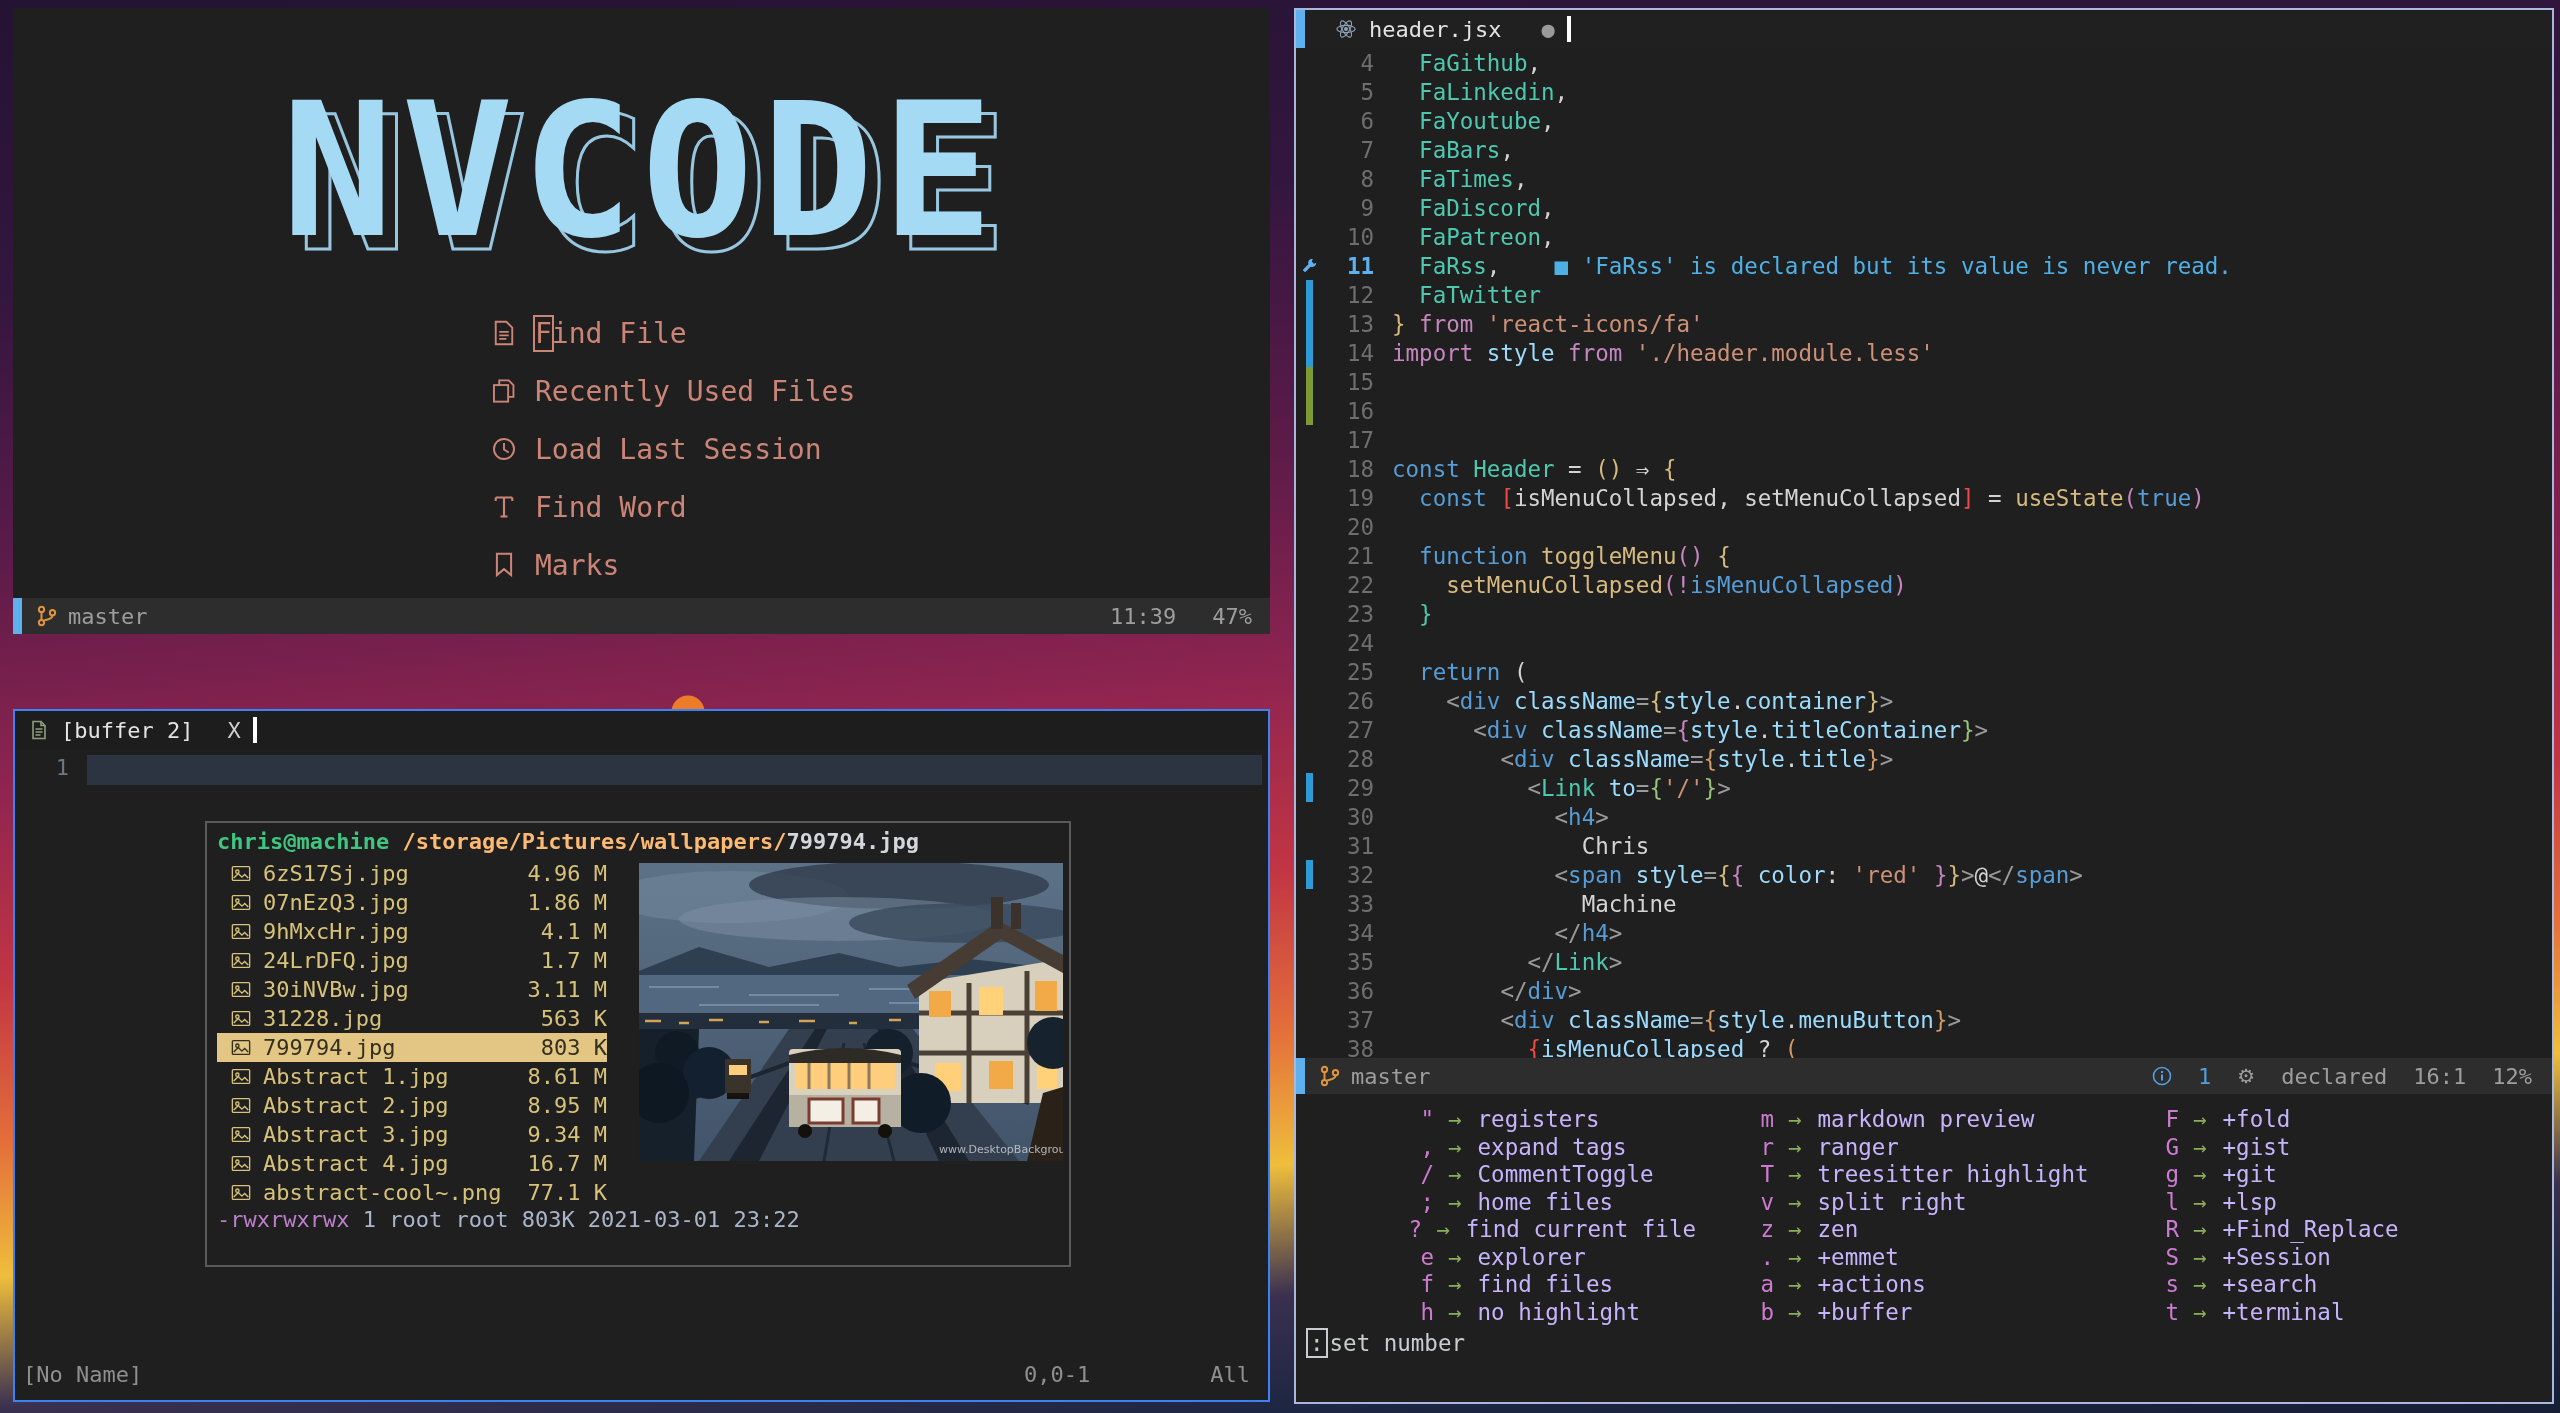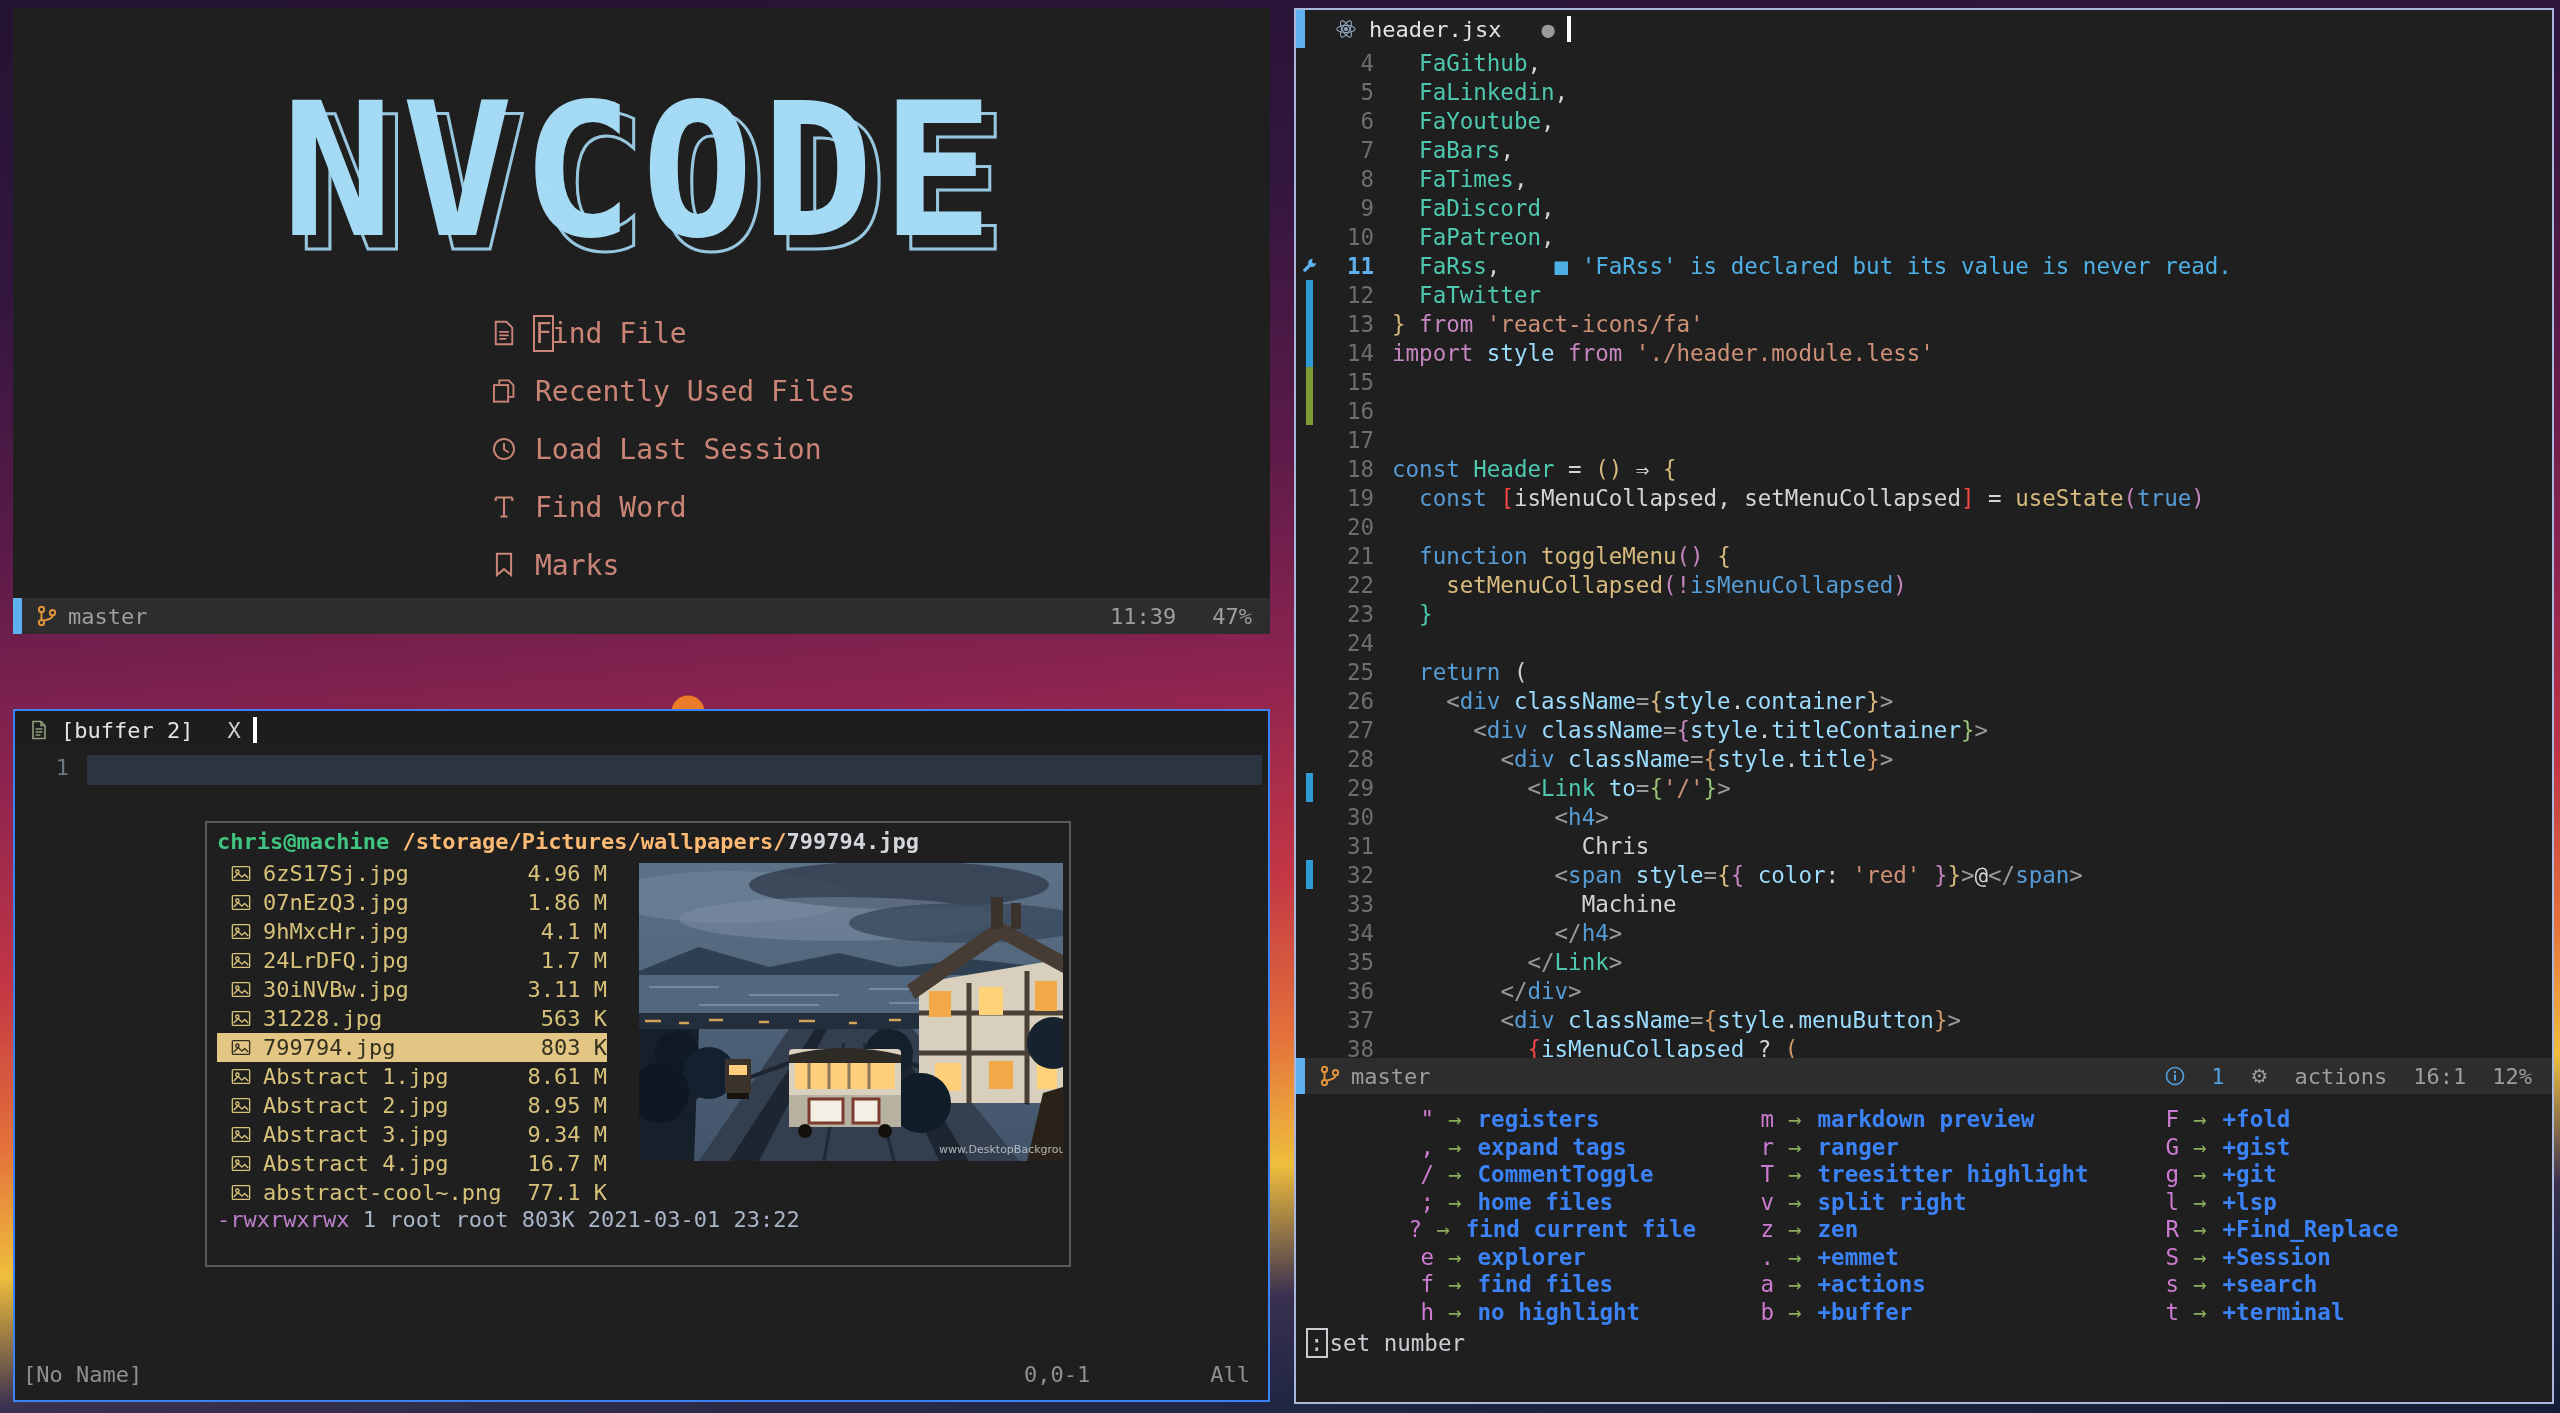--- a/index.html
+++ b/index.html
@@ -84,21 +84,21 @@
   .lsp-gear{ font-family:"DejaVu Sans",sans-serif; font-size:20px; color:#9e9e9e; }
   .diag-count{ color:#519fdf; }
   .whichkey{ position:absolute; top:1096px; left:0; width:100%; display:flex; font-size:22.5px;}
   .wk-col{ display:flex; flex-direction:column; }
   .wk-col1{ width:400px; padding-left:60px;}
   .wk-col2{ width:405px; }
   .wk-col3{ width:395px; }
   .wk-row{ height:27.5px; display:flex; white-space:pre;}
   .wk-key{ color:#cc7bd0; width:78px; text-align:right; }
   .wk-arrow{ color:#8aae5a; padding:0 16px 0 14px;}
-  .wk-label{ color:#3b82f6;font-weight:bold; }
+  .wk-label{ color:#c4b5fd; }
   .cmdline{ position:absolute; top:1318px; left:10px; font-size:22.5px; color:#c9ccd1; display:flex; align-items:center;}
   .cmd-cursor{ border:2px solid #c9ccd1; padding:0 2px; margin-right:2px; }
 </style>
 </head>
 <body>
 
 <div class="win" id="win-start">
   <div class="logo-wrap">
     <div class="logo-layer logo-outline">NVCODE</div>
     <div class="logo-layer">NVCODE</div>
@@ -400,21 +400,21 @@
     <div class="eds-right">
       <span class="info-ic">
         <svg viewBox="0 0 20 20">
             <circle cx="10" cy="10" r="8.5" fill="none" stroke="#519fdf" stroke-width="1.6"></circle>
             <rect x="9" y="8.5" width="2" height="6" fill="#519fdf"></rect>
             <rect x="9" y="5" width="2" height="2" fill="#519fdf"></rect>
           </svg>
       </span>
       <span class="diag-count">1</span>
       <span class="lsp-gear">⚙</span>
-      <span>actions</span>
+      <span>declared</span>
       <span>16:1</span>
       <span>12%</span>
     </div>
   </div>
 
   <div class="whichkey" id="whichkey">
       <div class="wk-col wk-col1">
         <div class="wk-row"><span class="wk-key">"</span><span class="wk-arrow">→</span><span class="wk-label">registers</span></div>
         <div class="wk-row"><span class="wk-key">,</span><span class="wk-arrow">→</span><span class="wk-label">expand tags</span></div>
         <div class="wk-row"><span class="wk-key">/</span><span class="wk-arrow">→</span><span class="wk-label">CommentToggle</span></div>

